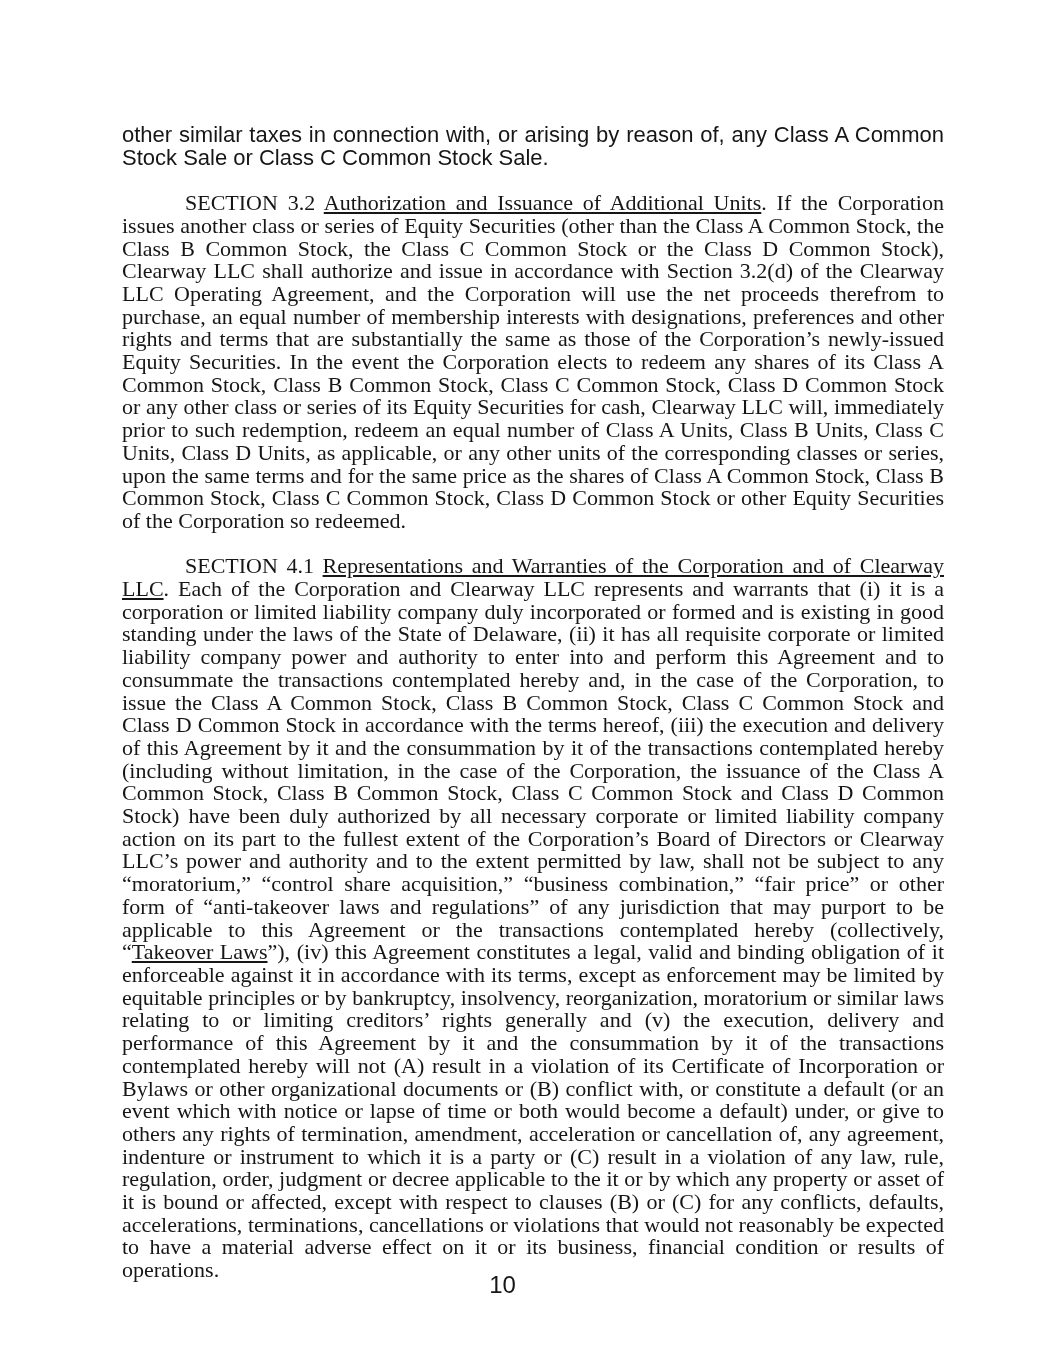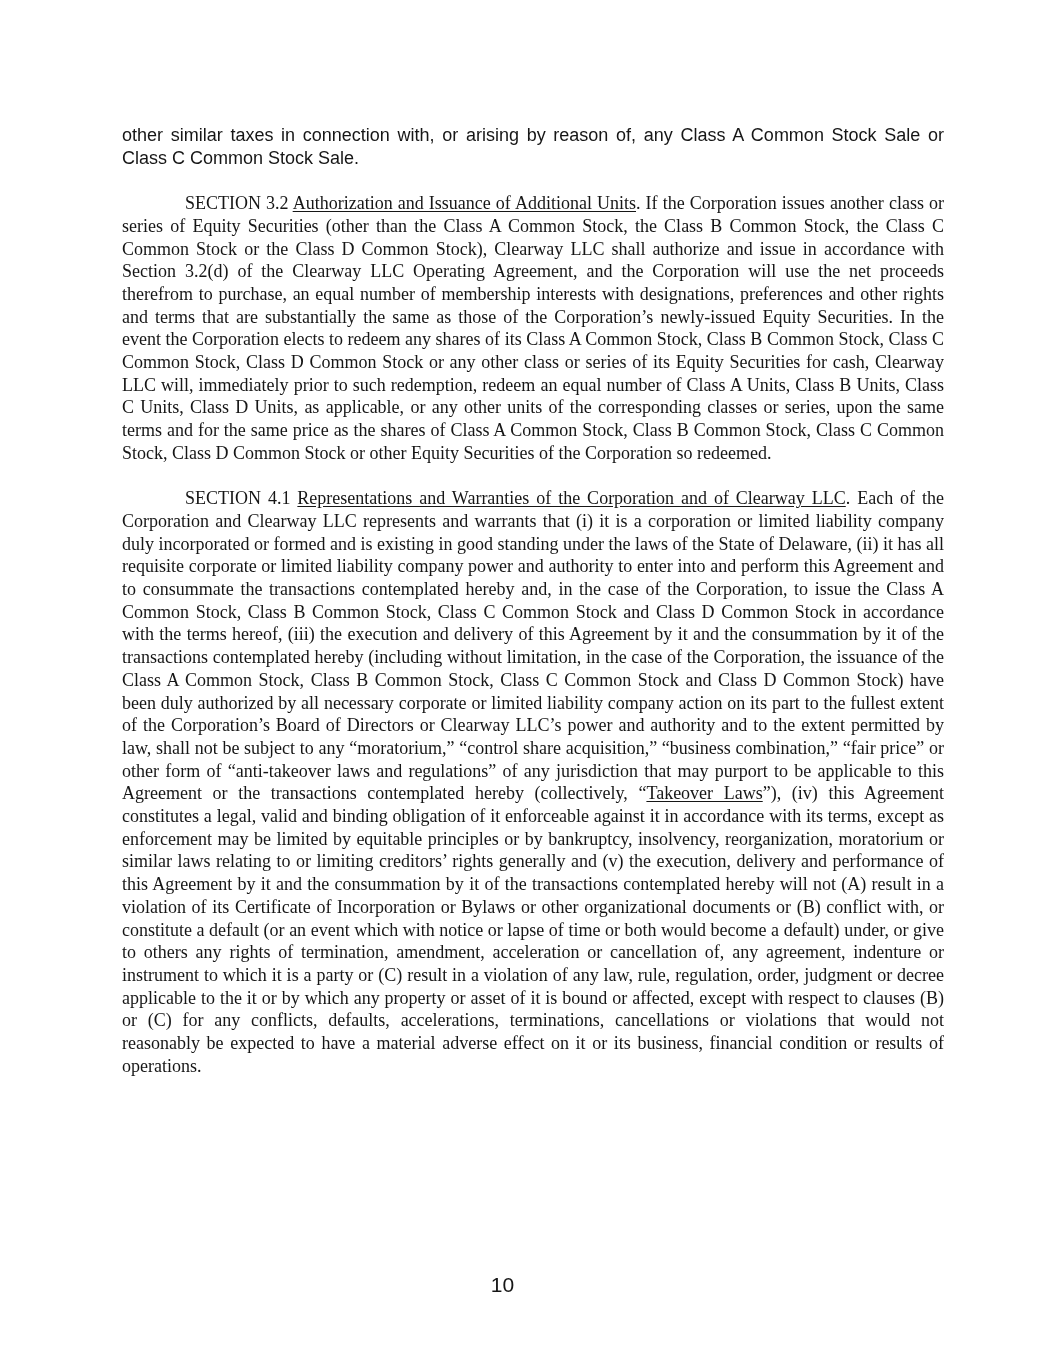--- a/index.html
+++ b/index.html
@@ -13,21 +13,21 @@
     position: relative;
     overflow: hidden;
     font-family: "Liberation Sans", "DejaVu Sans", sans-serif;
     color: #161616;
   }
   .doc {
     position: absolute;
     left: 122px;
     top: 124px;
     width: 822px;
-    font-size: 18px;
+    font-size: 22px;
     line-height: 22.7px;
     text-align: justify;
     text-justify: inter-word;
   }
   .doc p {
     margin: 0 0 22.7px 0;
   }
   .para-indent {
     text-indent: 63px;
     font-family: Liberation Serif, serif;
@@ -40,21 +40,21 @@
   .u {
     text-decoration: underline;
     text-underline-offset: 2px;
   }
   .page-footer {
     position: absolute;
     top: 1274px;
     left: 0;
     width: 1005px;
     text-align: center;
-    font-size: 21px;
+    font-size: 24px;
     line-height: 22.7px;
   }
 </style>
 </head>
 <body>
 
 <div class="doc">
 
   <p><span>other similar taxes in connection with, or arising by reason of, any Class A Common Stock Sale or Class C Common Stock Sale.</span></p>
 

